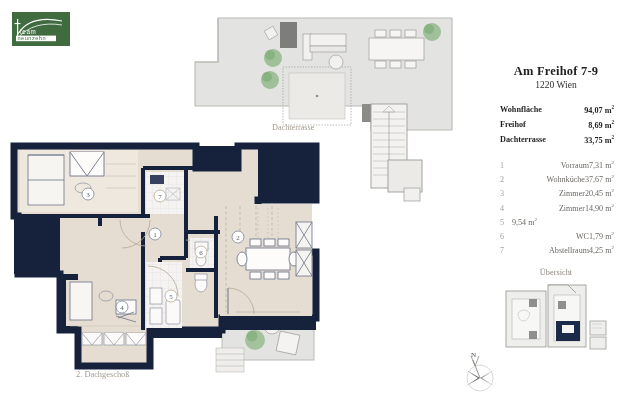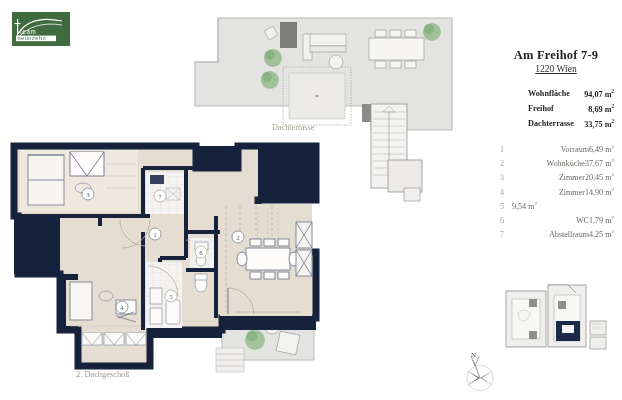--- a/index.html
+++ b/index.html
@@ -8,26 +8,26 @@
   #page{position:relative;width:622px;height:400px;background:#fff;}
 
   
   .logo{position:absolute;left:12px;top:12px;width:58px;height:34px;
         background:#3f6b3f;overflow:hidden;}
   .logo svg{display:block;width:58px;height:34px;}
 
   
   .panel{position:absolute;left:492px;top:48px;width:128px;}
   .addr{font-size:12.5px;font-weight:bold;text-align:center;color:#1f1f1f;
-        letter-spacing:.2px;line-height:1.15;}
-  .city{font-size:9.5px;text-align:center;color:#2c2c2c;margin-top:2px;text-decoration:underline;}
+        letter-spacing:.2px;line-height:1.15;margin-top:16px;}
+  .city{font-size:9.5px;text-align:center;color:#2c2c2c;margin-top:2px;}
   .unitline{font-size:8.4px;text-align:center;color:#9a9187;margin-top:13px;
             letter-spacing:.1px;}
 
-  .areas{margin-top:13px;padding:0 6px 0 8px;margin-left:28px;}
+  .areas{margin-top:13px;padding:0 6px 0 8px;}
   .arow{display:flex;justify-content:space-between;font-size:8.2px;
         font-weight:bold;color:#1f1f1f;line-height:1.72;}
   .arow .v{font-variant-numeric:tabular-nums;}
 
   .rooms{margin-top:11px;padding:0 6px 0 8px;}
   .rrow{display:flex;align-items:baseline;font-size:8.1px;color:#6d6a66;
         line-height:1.76;}
   .rrow .n{width:12px;color:#a7a29c;flex:none;}
   .rrow .lbl{flex:1;text-align:right;}
   .rrow .v{font-variant-numeric:tabular-nums;text-align:right;}
@@ -367,21 +367,21 @@
       <div class="arow">
         <span>Dachterrasse</span>
         <span class="v"><span>33,75 m</span><sup>2</sup></span>
       </div>
     </div>
 
     <div class="rooms">
       <div class="rrow">
         <span class="n">1</span>
         <span class="lbl">Vorraum</span>
-        <span class="v"><span>6,49 m</span><sup>2</sup></span>
+        <span class="v"><span>7,31 m</span><sup>2</sup></span>
       </div>
       <div class="rrow">
         <span class="n">2</span>
         <span class="lbl">Wohnküche</span>
         <span class="v"><span>37,67 m</span><sup>2</sup></span>
       </div>
       <div class="rrow">
         <span class="n">3</span>
         <span class="lbl">Zimmer</span>
         <span class="v"><span>20,45 m</span><sup>2</sup></span>
@@ -401,20 +401,21 @@
         <span class="v"><span>1,79 m</span><sup>2</sup></span>
       </div>
       <div class="rrow">
         <span class="n">7</span>
         <span class="lbl">Abstellraum</span>
         <span class="v"><span>4,25 m</span><sup>2</sup></span>
       </div>
     </div>
   </div>
 
+  <div class="ue-title">Übersicht</div>
   <div class="ue-wrap">
     <svg viewBox="0 0 128 72" xmlns="http://www.w3.org/2000/svg">
       <g stroke="#9d9d99" stroke-width="0.9" fill="#eeeeec">
         <rect x="14" y="10" width="40" height="56"></rect>
         <rect x="56" y="4" width="38" height="62"></rect>
         <path d="M56 4 h20 l8 8"></path>
       </g>
       <g stroke="#b3b3af" stroke-width="0.6" fill="#f7f7f5">
         <rect x="20" y="18" width="28" height="40"></rect>
         <rect x="62" y="14" width="26" height="46"></rect>

